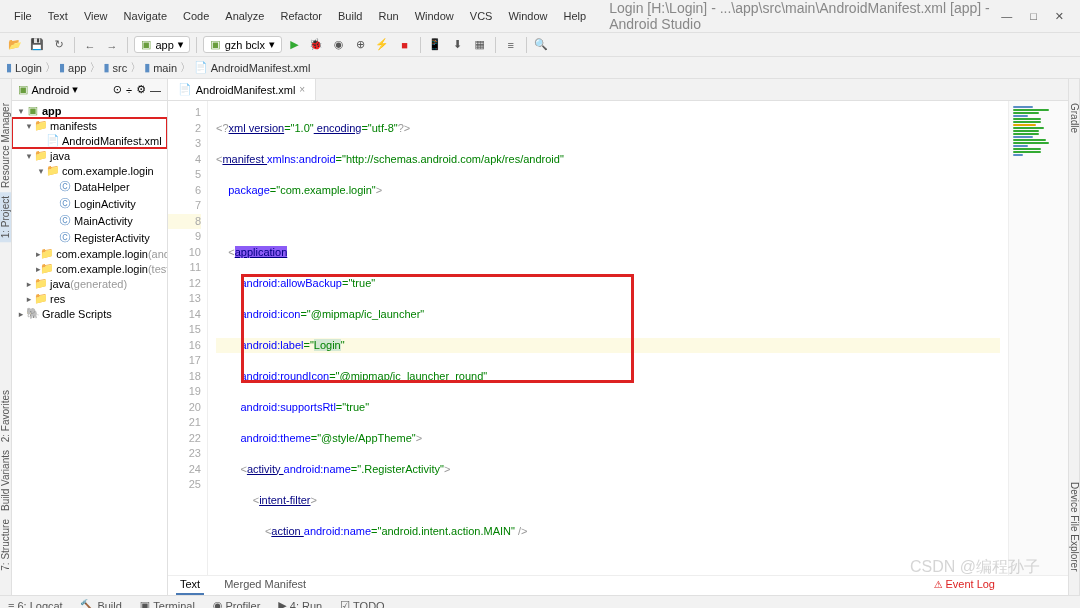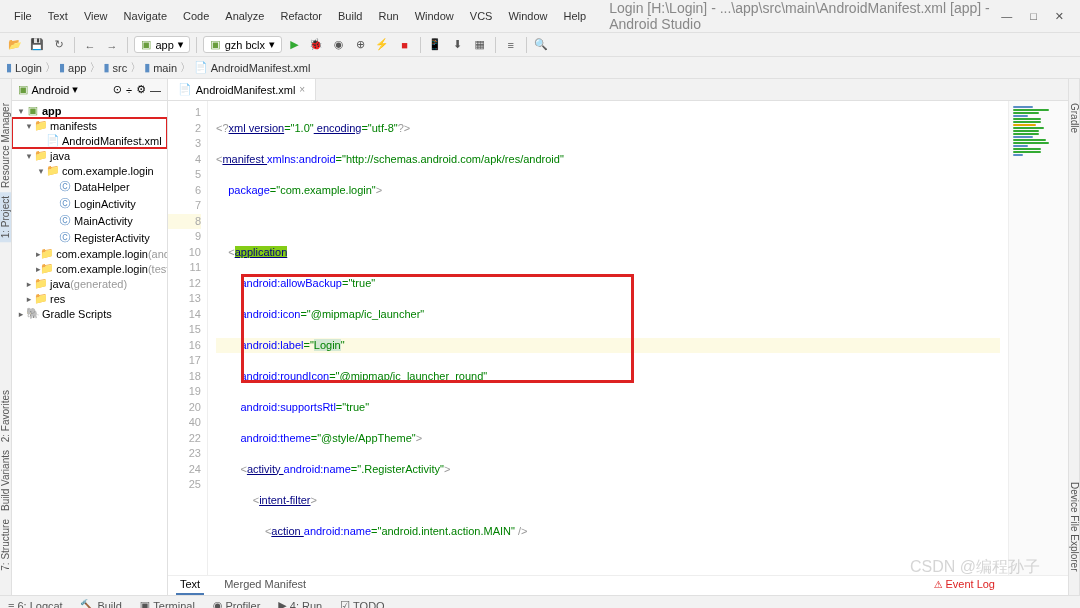--- a/index.html
+++ b/index.html
@@ -287,32 +287,32 @@
           <div class="gutter-line">11</div>
           <div class="gutter-line">12</div>
         <div class="gutter-line">13</div>
           <div class="gutter-line">14</div>
           <div class="gutter-line">15</div>
           <div class="gutter-line">16</div>
         <div class="gutter-line">17</div>
           <div class="gutter-line">18</div>
           <div class="gutter-line">19</div>
           <div class="gutter-line">20</div>
-        <div class="gutter-line">40</div>
+        <div class="gutter-line">21</div>
           <div class="gutter-line">22</div>
           <div class="gutter-line">23</div>
           <div class="gutter-line">24</div>
         <div class="gutter-line">25</div>
       </div>
       <div class="code">
 <div class="code-line"><span class="c-gray">&lt;?</span><span class="c-tag">xml version</span><span class="c-str">="1.0"</span><span class="c-tag"> encoding</span><span class="c-str">="utf-8"</span><span class="c-gray">?&gt;</span></div>
 <div class="code-line"><span class="c-gray">&lt;</span><span class="c-tag">manifest </span><span class="c-attr">xmlns:android</span><span class="c-str">="http://schemas.android.com/apk/res/android"</span></div>
 <div class="code-line">    <span class="c-attr">package</span><span class="c-str">="com.example.login"</span><span class="c-gray">&gt;</span></div>
 <div class="code-line"></div>
-<div class="code-line">    <span class="c-gray">&lt;</span><span class="c-tag" style="background:#84cc16">application</span></div>
+<div class="code-line">    <span class="c-gray">&lt;</span><span class="c-tag" style="background:#8b5cf6">application</span></div>
 <div class="code-line">        <span class="c-attr">android:allowBackup</span><span class="c-str">="true"</span></div>
 <div class="code-line">        <span class="c-attr">android:icon</span><span class="c-str">="@mipmap/ic_launcher"</span></div>
 <div class="code-line hl-line">        <span class="c-attr">android:label</span><span class="c-str">="</span><span class="c-str" style="background:#d4e8d4">Login</span><span class="c-str">"</span></div>
 <div class="code-line">        <span class="c-attr">android:roundIcon</span><span class="c-str">="@mipmap/ic_launcher_round"</span></div>
 <div class="code-line">        <span class="c-attr">android:supportsRtl</span><span class="c-str">="true"</span></div>
 <div class="code-line">        <span class="c-attr">android:theme</span><span class="c-str">="@style/AppTheme"</span><span class="c-gray">&gt;</span></div>
 <div class="code-line">        <span class="c-gray">&lt;</span><span class="c-tag">activity </span><span class="c-attr">android:name</span><span class="c-str">=".RegisterActivity"</span><span class="c-gray">&gt;</span></div>
 <div class="code-line">            <span class="c-gray">&lt;</span><span class="c-tag">intent-filter</span><span class="c-gray">&gt;</span></div>
 <div class="code-line">                <span class="c-gray">&lt;</span><span class="c-tag">action </span><span class="c-attr">android:name</span><span class="c-str">="android.intent.action.MAIN"</span><span class="c-gray"> /&gt;</span></div>
 <div class="code-line"></div>

